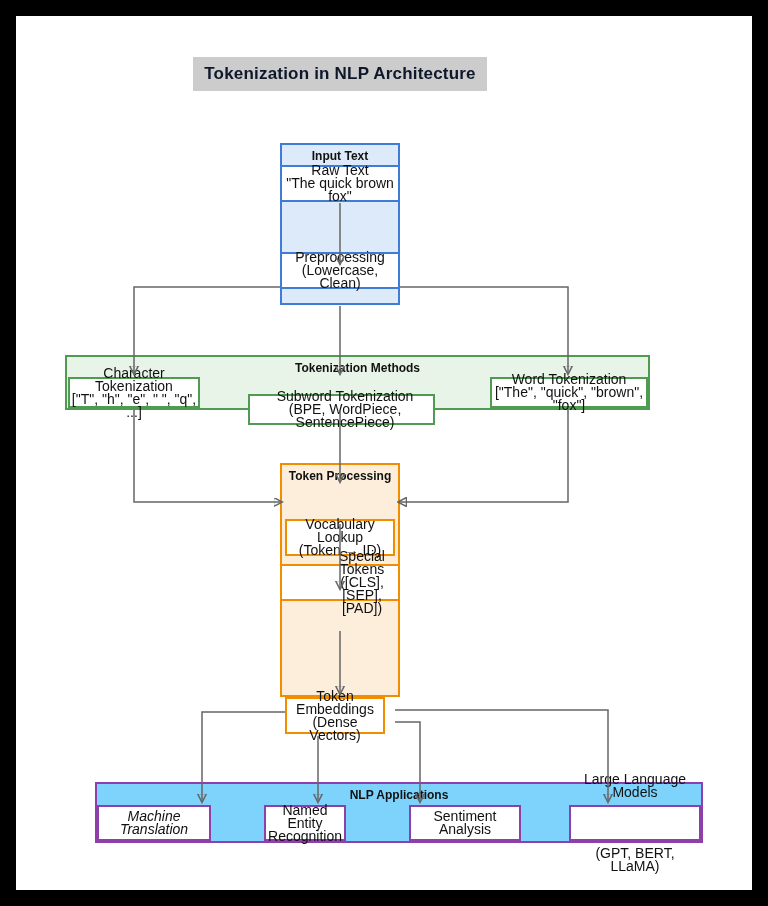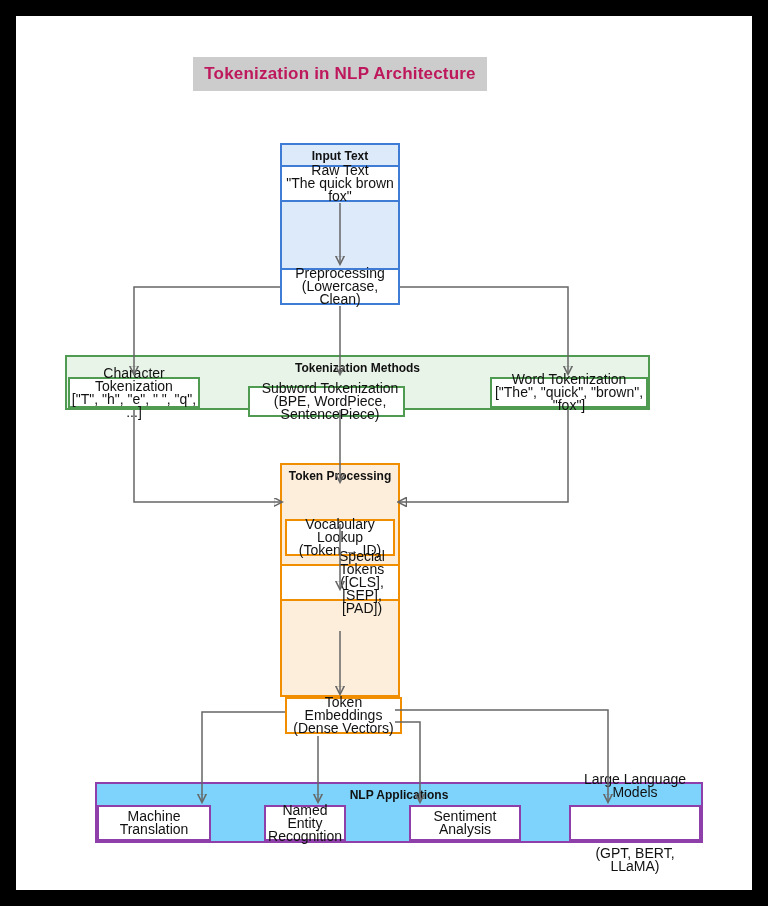--- a/index.html
+++ b/index.html
@@ -5,21 +5,21 @@
   html,body{margin:0;padding:0;}
   body{
     width:768px;height:906px;position:relative;background:#000;
     font-family:"Liberation Sans",sans-serif;overflow:hidden;
     -webkit-font-smoothing:antialiased;
   }
   .page{position:absolute;left:16px;top:16px;width:736px;height:874px;background:#fff;}
   .abs{position:absolute;box-sizing:border-box;}
   .title{
     left:193px;top:57px;width:294px;height:34px;background:#cccccc;
-    color:#be185d;font-size:17px;font-weight:bold;text-align:center;
+    color:#0f172a;font-size:17px;font-weight:bold;text-align:center;
     display:flex;align-items:center;justify-content:center;letter-spacing:.2px;
   }
   .container{border:2px solid;}
   .container .hdr{
     font-size:12px;font-weight:bold;text-align:center;color:#111;
     padding-top:3px;line-height:16px;
   }
   .sec-input{left:280px;top:143px;width:120px;height:162px;background:#dceafa;border-color:#3e7cd6;}
   .sec-methods{left:65px;top:355px;width:585px;height:55px;background:#e9f4e9;border-color:#4f9b51;}
   .sec-processing{left:280px;top:463px;width:120px;height:234px;background:#fceedb;border-color:#f08e00;}
@@ -28,28 +28,28 @@
     background:#fff;border:2px solid;color:#111;
     display:flex;flex-direction:column;align-items:center;justify-content:center;
     text-align:center;font-size:14px;line-height:13px;
   }
   .node span:empty{display:none;}
   .n-blue{border-color:#3e7cd6;}
   .n-green{border-color:#4f9b51;}
   .n-orange{border-color:#f08e00;}
   .n-purple{border-color:#8e3fa9;}
   #node-raw{left:280px;top:165px;width:120px;height:37px;}
-  #node-pre{left:280px;top:268px;width:120px;height:37px;}
+  #node-pre{left:280px;top:252px;width:120px;height:37px;}
   #node-char{left:68px;top:377px;width:132px;height:31px;}
-  #node-sub{left:248px;top:386px;width:157px;height:31px;padding-left:7px;}
+  #node-sub{left:248px;top:394px;width:187px;height:31px;padding-left:7px;}
   #node-word{left:490px;top:377px;width:158px;height:31px;}
   #node-vocab{left:285px;top:485px;width:110px;height:37px;margin-top:34px;}
   #node-special{left:280px;top:564px;width:120px;height:37px;padding-left:44px;}
-  #node-embed{left:285px;top:697px;width:117px;height:37px;}
-  #node-mt{left:97px;top:805px;width:114px;height:36px;}
+  #node-embed{left:285px;top:697px;width:100px;height:37px;}
+  #node-mt{left:97px;top:805px;width:114px;height:36px;font-style:italic;}
   #node-ner{left:264px;top:805px;width:82px;height:36px;}
   #node-sa{left:409px;top:805px;width:112px;height:36px;}
   #node-llm{left:569px;top:805px;width:132px;height:36px;gap:48px;}
   svg.connectors{position:absolute;left:0;top:0;width:768px;height:906px;pointer-events:none;}
   svg.connectors path{stroke:#666666;stroke-width:1.5;fill:none;}
 </style>
 </head>
 <body>
 
 <div class="page"></div>

